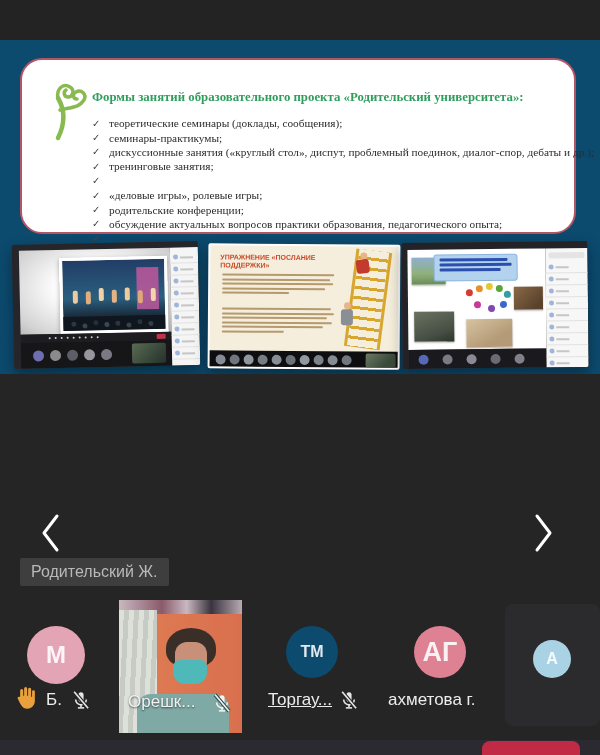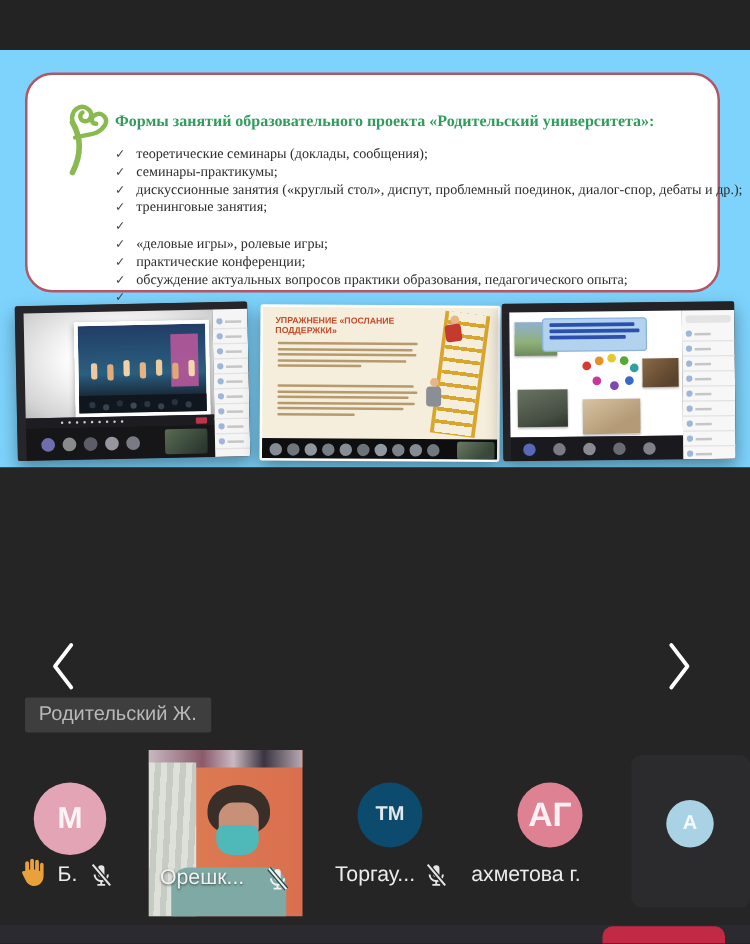--- a/index.html
+++ b/index.html
@@ -1,21 +1,21 @@
 <!DOCTYPE html>
 <html><head>
 <meta charset="utf-8">
 <style>
   html,body{margin:0;padding:0;background:#111;}
   .screen{position:relative;width:600px;height:755px;overflow:hidden;
     background:#252526;font-family:"Liberation Sans",sans-serif;}
   
   .top-bar{position:absolute;left:0;top:0;width:600px;height:40px;background:#232323;}
   
-  .slide-area{position:absolute;left:0;top:40px;width:600px;height:334px;background:#7dd3fc;}
+  .slide-area{position:absolute;left:0;top:40px;width:600px;height:334px;background:#0c4a6e;}
   .forms-box{position:absolute;left:20px;top:18px;width:552px;height:172px;
     border:2px solid #b25565;border-radius:22px;background:#fff;}
   .sprout{position:absolute;left:22px;top:20px;width:46px;height:62px;background:#fff;z-index:2;}
   .slide-title{position:absolute;left:70px;top:30px;width:500px;
     font-family:"Liberation Serif",serif;font-weight:bold;font-size:12.8px;color:#2f9e5d;}
   .slide-list{position:absolute;left:70px;top:56px;margin:0;padding:0;list-style:none;}
   .slide-list li{display:flex;gap:7px;height:14.4px;align-items:center;white-space:nowrap;
     font-family:"Liberation Serif",serif;font-size:11.3px;color:#2d2d2d;}
   .check{color:#444;font-size:10px;width:10px;flex:0 0 10px;}
   
@@ -161,21 +161,21 @@
           </li>
         <li>
             <span class="check">✓</span>
           </li>
         <li>
             <span class="check">✓</span>
             <span>«деловые игры», ролевые игры;</span>
           </li>
         <li>
             <span class="check">✓</span>
-            <span>практические конференции;</span>
+            <span>родительские конференции;</span>
           </li>
         <li>
             <span class="check">✓</span>
             <span>обсуждение актуальных вопросов практики образования, педагогического опыта;</span>
           </li>
         <li>
             <span class="check">✓</span>
           </li>
       </ul>
     </div>
@@ -376,34 +376,34 @@
           <path d="M6.2 11.5 a5.8 5.8 0 0 0 11.6 0" fill="none" stroke="#f2f2f2" stroke-width="1.7"></path>
           <line x1="12" y1="17.3" x2="12" y2="20.2" stroke="#f2f2f2" stroke-width="1.7"></line>
           <line x1="8.6" y1="20.6" x2="15.4" y2="20.6" stroke="#f2f2f2" stroke-width="1.7"></line>
           <line x1="4.5" y1="3" x2="19.8" y2="21" stroke="#2a4a4a" stroke-width="4"></line>
           <line x1="4.5" y1="3" x2="19.8" y2="21" stroke="#f2f2f2" stroke-width="1.8"></line>
         </svg>
       </div>
     </div>
 
     <div class="avatar av-tm">ТМ</div>
-    <div class="p-label" style="left:268px;top:316px;">Торгау...</div>
+    <div class="p-label" style="left:268px;top:316px;text-decoration:underline;">Торгау...</div>
     <div class="icon" style="left:338px;top:315px;">
       <svg width="22" height="22" viewBox="0 0 24 24">
         <rect x="9.2" y="3.5" width="5.6" height="10.5" rx="2.8" fill="#e6e6e6"></rect>
         <path d="M6.2 11.5 a5.8 5.8 0 0 0 11.6 0" fill="none" stroke="#e6e6e6" stroke-width="1.7"></path>
         <line x1="12" y1="17.3" x2="12" y2="20.2" stroke="#e6e6e6" stroke-width="1.7"></line>
         <line x1="8.6" y1="20.6" x2="15.4" y2="20.6" stroke="#e6e6e6" stroke-width="1.7"></line>
         <line x1="4.5" y1="3" x2="19.8" y2="21" stroke="#252526" stroke-width="4"></line>
         <line x1="4.5" y1="3" x2="19.8" y2="21" stroke="#e6e6e6" stroke-width="1.8"></line>
       </svg>
     </div>
 
     <div class="avatar av-ag">АГ</div>
-    <div class="p-label" style="left:377px;top:316px;">ахметова г.</div>
+    <div class="p-label" style="left:388px;top:316px;">ахметова г.</div>
 
     <div class="a-tile">
       <div class="avatar av-a" style="left:28px;top:36px;position:absolute;">А</div>
     </div>
 
     <div class="bottom-strip"></div>
     <button class="leave-button"></button>
   </div>
 </div>
 

